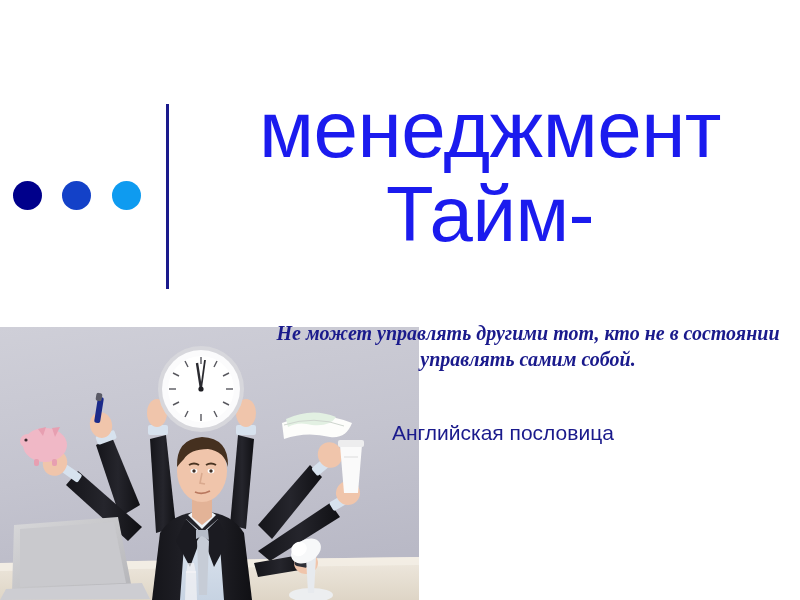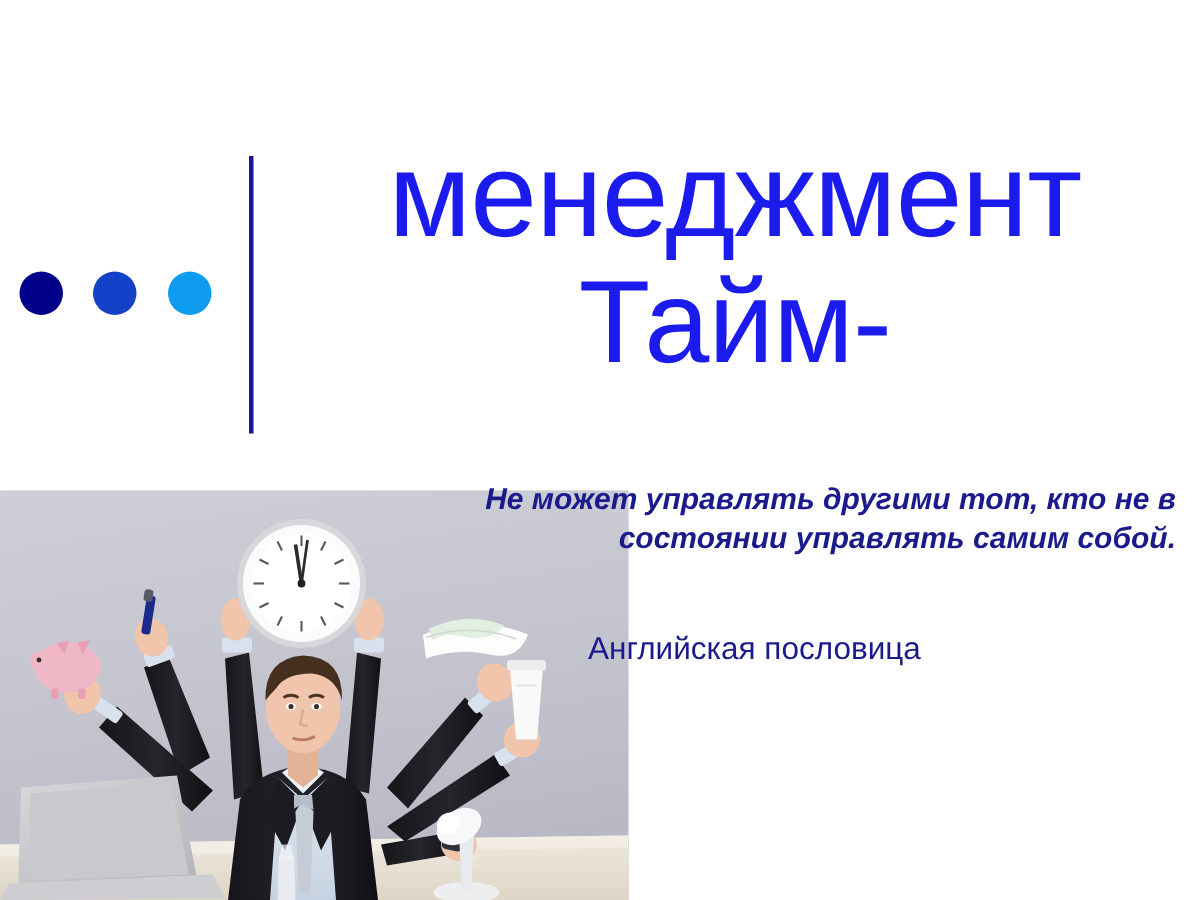--- a/index.html
+++ b/index.html
@@ -84,26 +84,26 @@
   }
   .photo svg { display: block; }
 
   
   .quote {
     position: absolute;
     left: 272px;
     top: 320px;
     width: 512px;
     color: #1a1a8c;
-    font-family: Liberation Sans, sans-serif;
+    font-family: Liberation Serif, serif;
     font-style: italic;
     font-weight: bold;
     font-size: 20px;
     line-height: 26px;
-    text-align: right;
+    text-align: center;
   }
   .attribution {
     position: absolute;
     left: 392px;
     top: 420px;
     width: 390px;
     color: #1a1a8c;
     font-family: "Liberation Sans", sans-serif;
     font-style: normal;
     font-weight: normal;

